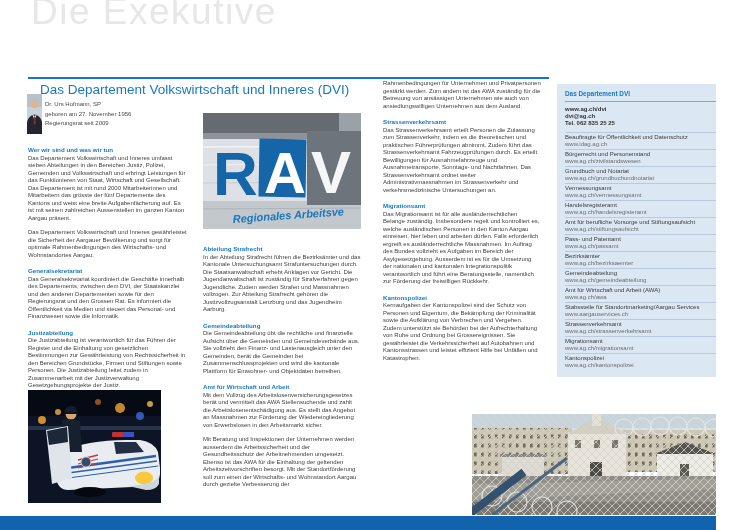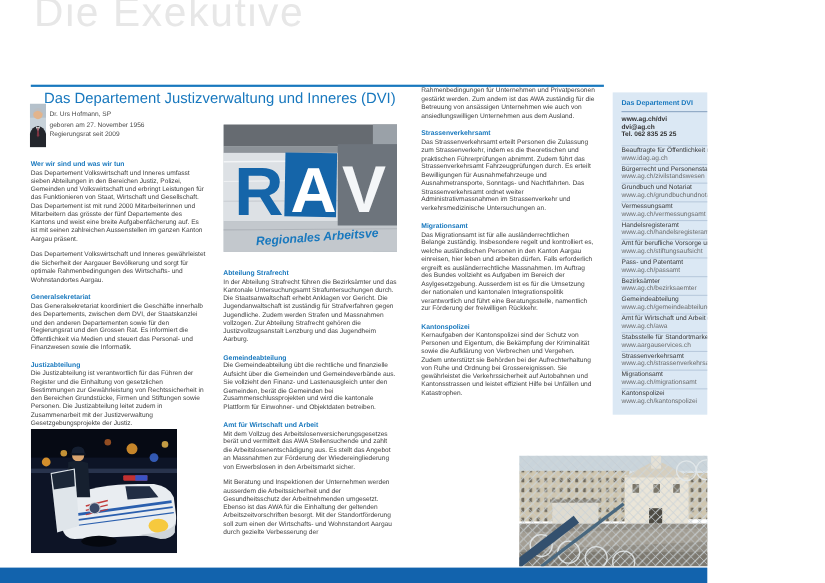--- a/index.html
+++ b/index.html
@@ -1,18 +1,18 @@
 <!DOCTYPE html>
 <html><head>
 <meta charset="utf-8">
 <style>
   * { margin:0; padding:0; box-sizing:border-box; }
   html,body { background:#ffffff; }
   .page {
-    position:relative; width:643px; height:530px; overflow:hidden;
+    position:relative; width:716px; height:530px; overflow:hidden;
     background:#ffffff; font-family:"Liberation Sans", sans-serif;
   }
   .watermark {
     position:absolute; left:31px; top:-9px;
     font-size:37px; font-weight:400; letter-spacing:1.5px; color:#e7e7e7;
   }
   .title-rule { position:absolute; left:28px; top:77px; width:521px; height:1.5px; background:#1878be; }
   .page-title {
     position:absolute; left:40px; top:82px;
     font-size:13.5px; font-weight:400; color:#1878be; white-space:nowrap;
@@ -47,21 +47,21 @@
   .bottom-bar { position:absolute; left:0; top:516px; width:750px; height:14px; background:#1263ad; }
   .page-number { position:absolute; right:16px; top:3px; font-size:6.5px; color:#ffffff; }
 </style>
 </head>
 <body>
 
 <div class="page">
 
   <div class="watermark">Die Exekutive</div>
   <div class="title-rule"></div>
-  <h1 class="page-title">Das Departement Justizverwaltung und Inneres (DVI)</h1>
+  <h1 class="page-title">Das Departement Volkswirtschaft und Inneres (DVI)</h1>
 
   <div class="portrait">
     <svg width="15" height="40" viewBox="0 0 15 40">
       <rect width="15" height="40" fill="#c7d2da"></rect>
       <rect width="15" height="13" fill="#b5c1cb"></rect>
       <circle cx="7.5" cy="10" r="4.3" fill="#e2b48c"></circle>
       <path d="M3.1,9.5 Q2.9,4.5 7.5,4.2 Q12.1,4.5 11.9,9.5 Q9,6.4 7,6.7 Q4.4,7 3.1,9.5 Z" fill="#babec2"></path>
       <path d="M0,40 L0,28 Q2,21 7.5,20.5 Q13,21 15,28 L15,40 Z" fill="#23262c"></path>
       <path d="M5.4,20.8 L7.5,26 L9.6,20.8 L7.5,22 Z" fill="#f2f2f2"></path>
       <path d="M7,22.4 L8,22.4 L8.7,29 L7.5,31 L6.5,29 Z" fill="#7e3340"></path>

